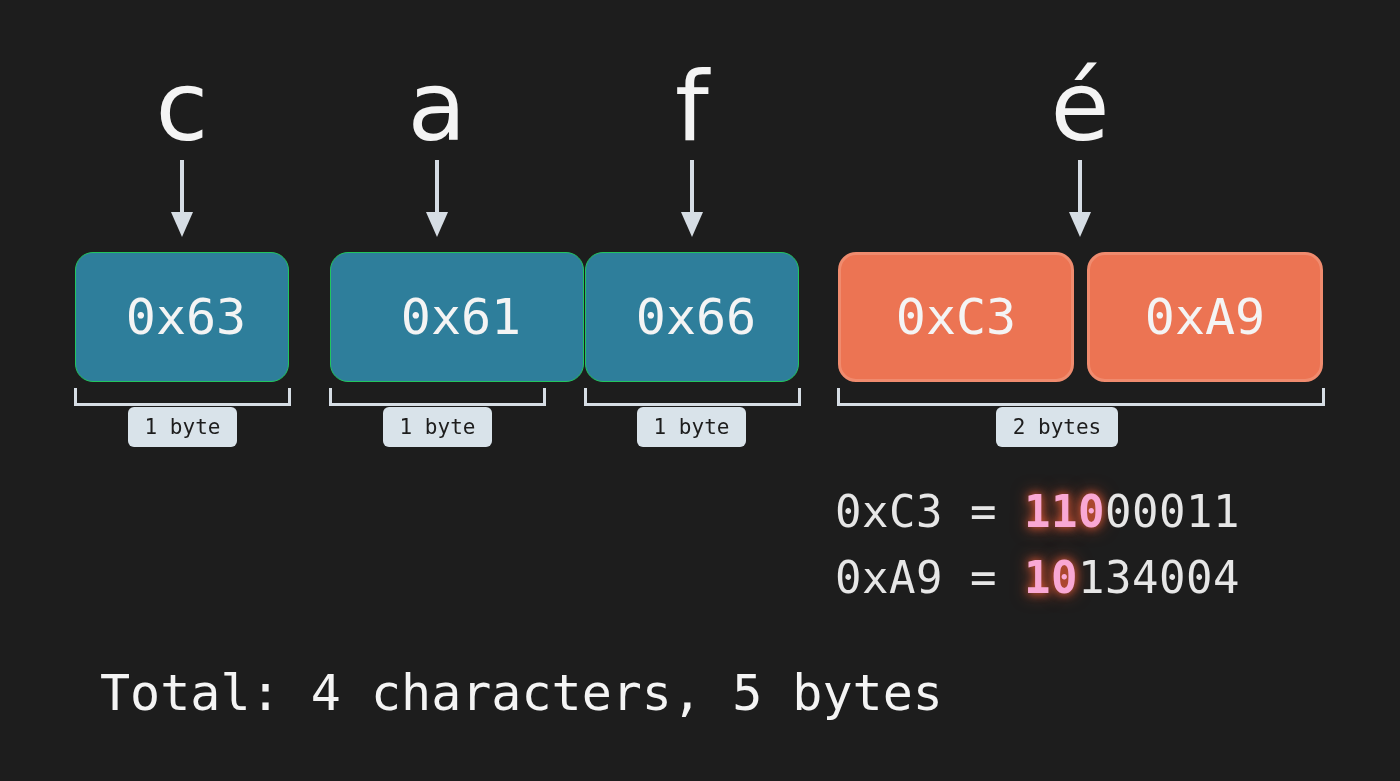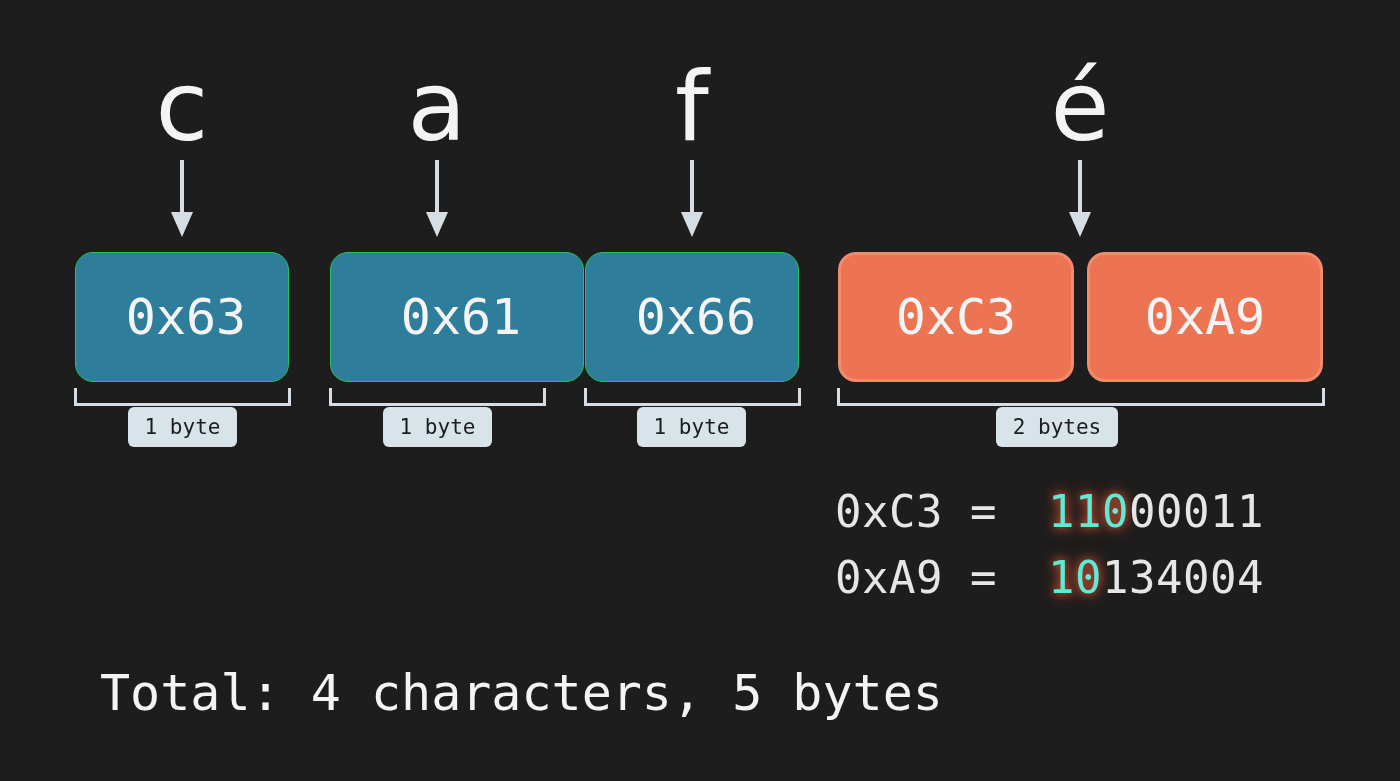--- a/index.html
+++ b/index.html
@@ -32,21 +32,21 @@
   .tag {
     position: absolute; top: 407px; height: 40px;
     background: #d9e3ea; color: #1d1d1d; border-radius: 6px;
     font-size: 21px; line-height: 40px; text-align: center;
     box-sizing: border-box; padding: 0 14px;
   }
   .binrow {
     position: absolute; left: 835px; font-size: 44px; color: #e6e6e6;
     white-space: pre; letter-spacing: 0.5px;
   }
-  .hl { color: #5eead4; font-weight: normal; text-shadow: 0 0 10px rgba(255,100,60,0.9), 0 0 18px rgba(255,90,50,0.6); margin-left: 24px; }
+  .hl { color: #f9a8d4; font-weight: bold; text-shadow: 0 0 10px rgba(255,100,60,0.9), 0 0 18px rgba(255,90,50,0.6); }
   .total {
     position: absolute; left: 100px; top: 664px;
     font-size: 50px; color: #f4f4f4; white-space: pre;
   }
 </style>
 </head>
 <body>
 
 <div class="char" style="left:122px">c</div>
 <div class="char" style="left:377px">a</div>

